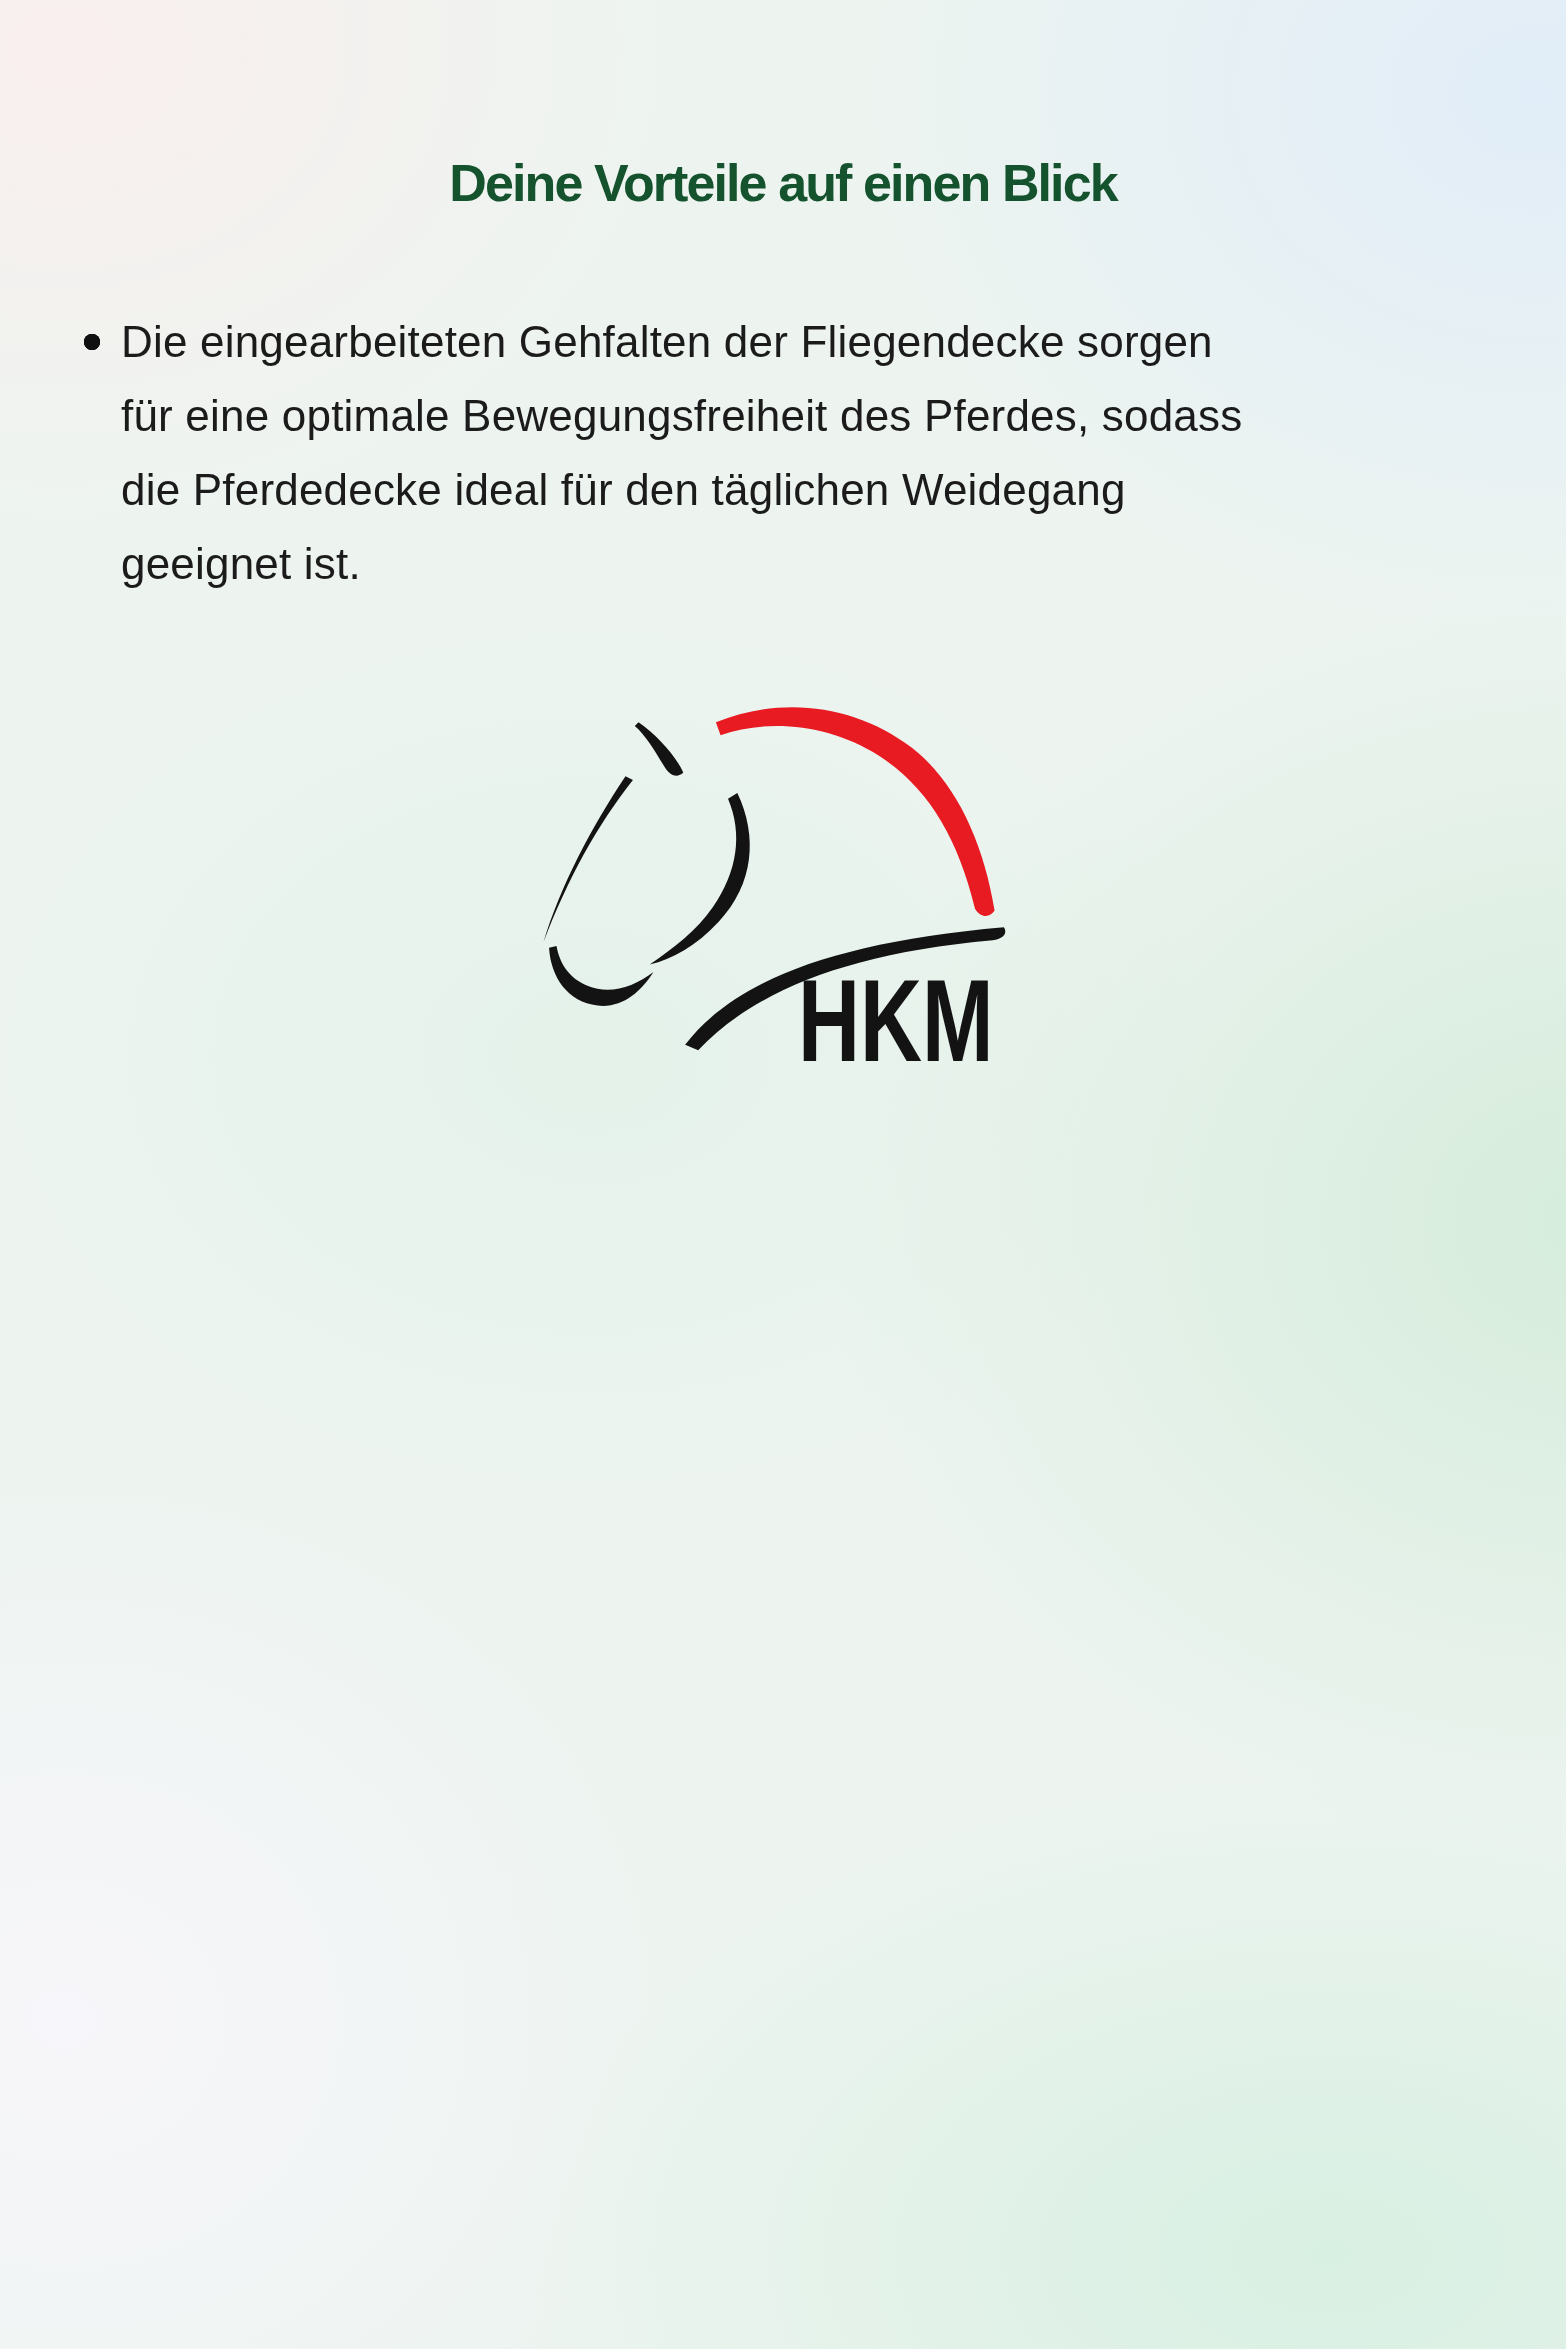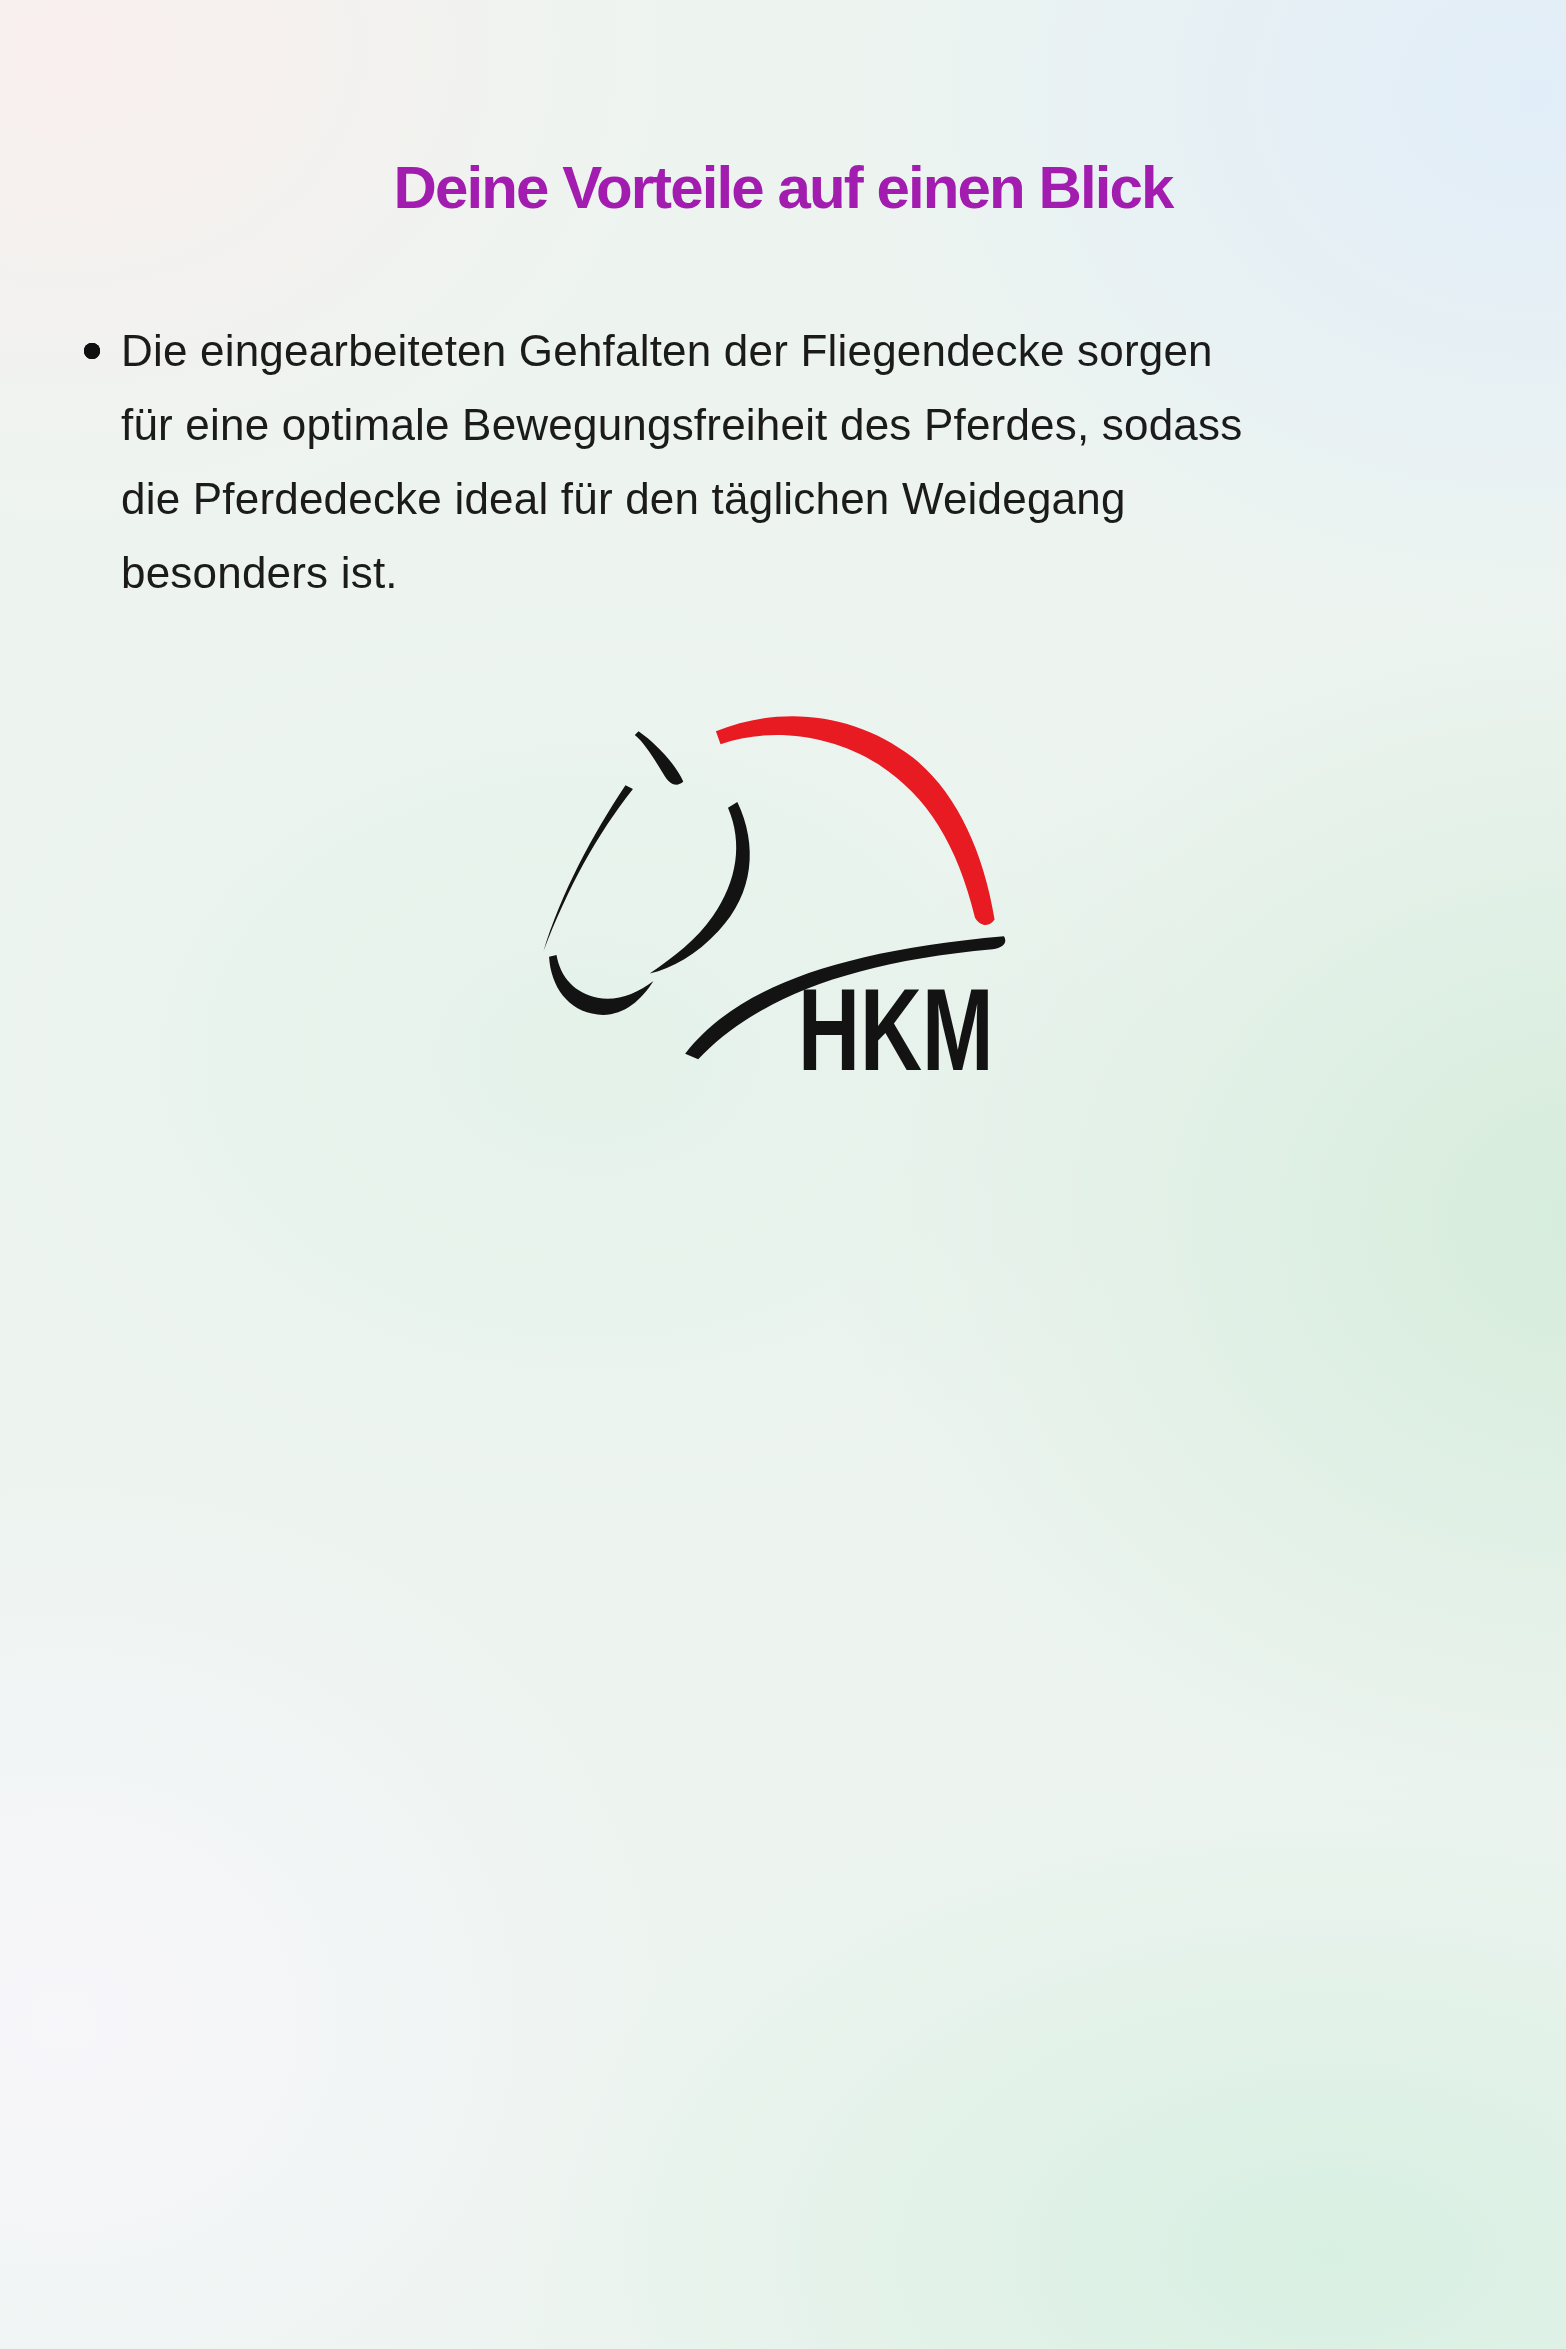--- a/index.html
+++ b/index.html
@@ -15,25 +15,25 @@
       radial-gradient(ellipse 979px 792px at 98% 4%, #e1edf8 0%, rgba(225,237,248,0) 70%),
       radial-gradient(ellipse 1072px 886px at 102% 52%, #d5ecdb 0%, rgba(213,236,219,0) 72%),
       radial-gradient(ellipse 1165px 699px at 85% 96%, #d8f0e2 0%, rgba(216,240,226,0) 70%),
       radial-gradient(ellipse 886px 792px at 4% 86%,  #f7f6fa 0%, rgba(247,246,250,0) 70%),
       radial-gradient(ellipse 839px 606px at 38% 45%, #e4f2ea 0%, rgba(228,242,234,0) 75%);
   }
   .page { width: 100%; height: 100%; position: relative; }
   h1.title {
     margin: 154px 37px 0 37px;
     text-align: center;
-    font-size: 60px;
+    font-size: 52px;
     line-height: 1.12;
     font-weight: bold;
     letter-spacing: -1.9px;
-    color: #a21caf;
+    color: #14532d;
   }
   ul.benefits {
     list-style: none;
     margin: 93px 56px 0 84px;
     padding: 0;
   }
   ul.benefits li {
     position: relative;
     padding-left: 37px;
     margin-bottom: 80px;
@@ -74,21 +74,21 @@
       <span class="dot"></span>
     </li>
     <li>
       <span class="dot"></span>
     </li>
     <li>
       <span class="dot"></span>
       <span class="bullet-text">Die eingearbeiteten Gehfalten der Fliegendecke sorgen
 für eine optimale Bewegungsfreiheit des Pferdes, sodass
 die Pferdedecke ideal für den täglichen Weidegang
-besonders ist.</span>
+geeignet ist.</span>
     </li>
   </ul>
 
   <div class="logo-wrap">
     <svg width="494" height="392" viewBox="0 0 530 420" xmlns="http://www.w3.org/2000/svg">
 
       <path d="M110,30 C130,44 150,66 158,84 C152,90 144,88 138,78 C128,62 118,44 106,34 Z" fill="#131313"></path>
 
       <path d="M96,88 C60,142 26,206 8,266 C34,198 66,140 104,92 Z" fill="#131313"></path>
 

